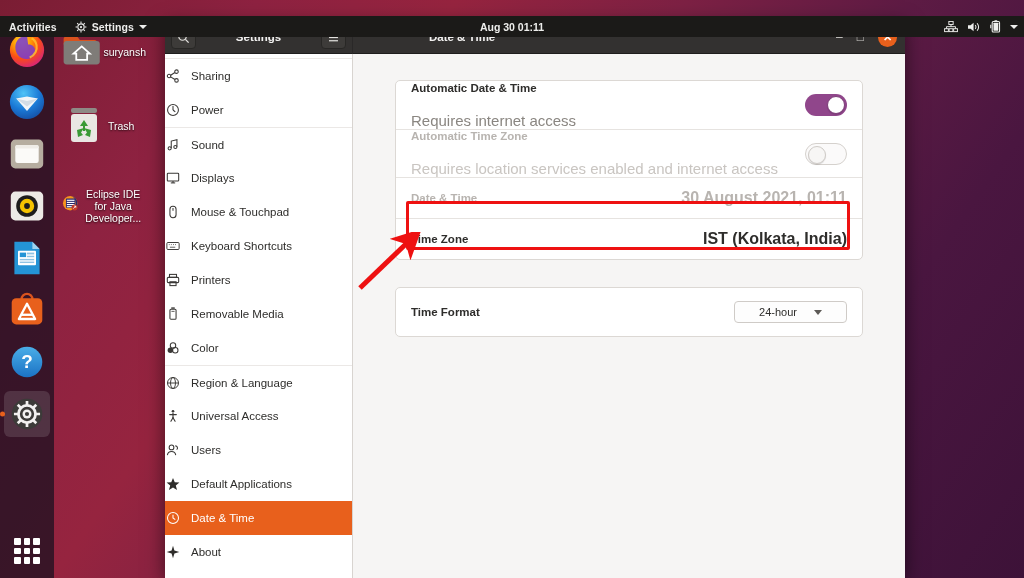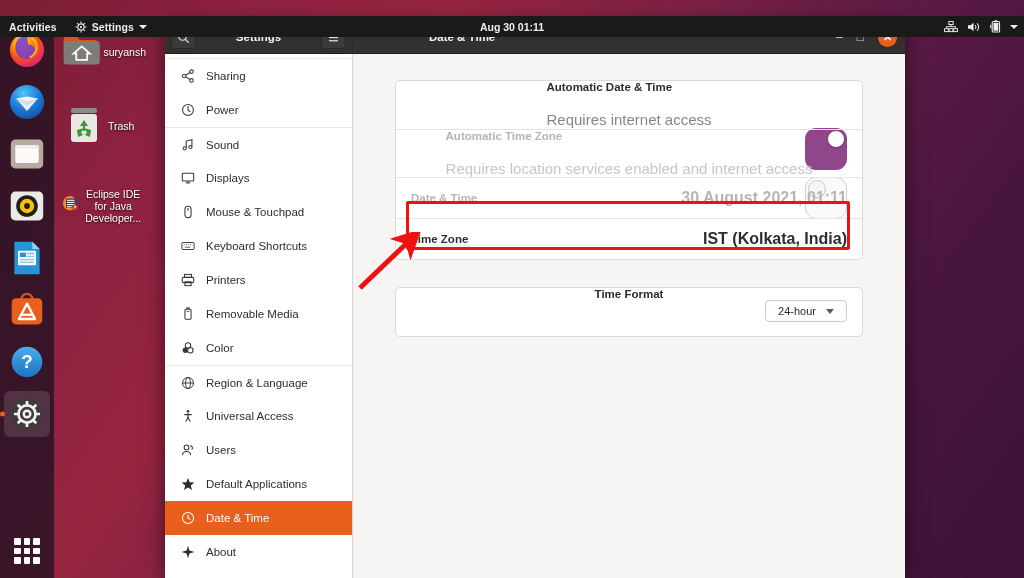--- a/index.html
+++ b/index.html
@@ -151,21 +151,21 @@
   #sidebar {
     width: 188px; flex: 0 0 188px;
     background: #ffffff;
     border-right: 1px solid #d8d4d0;
     overflow: hidden;
     position: relative;
   }
   .side-row {
     height: 34px;
     display: flex; align-items: center;
-    padding-left: 15px; gap: 11px;
+    gap: 11px;
     font-size: 11.5px; color: #2e2d2b;
   }
   .side-row.sel { background: #e8601c; color: #ffffff; }
   .side-row.sep { border-top: 1px solid #ebe8e6; }
   .side-row .si { width: 15px; height: 15px; flex: 0 0 15px; display:flex; align-items:center; justify-content:center; }
   .side-row .si svg { display: block; }
   .side-row.sel .si svg { stroke: #ffffff; fill: none; }
   .top-cut { height: 5px; border-bottom: 1px solid #ebe8e6; }
 
   
@@ -181,21 +181,21 @@
     border-radius: 5px;
     overflow: hidden;
   }
   .card + .card { margin-top: 27px; }
   .row {
     height: 41px;
     display: flex; align-items: center;
     padding: 0 15px;
     position: relative;
   }
-  .row.tall { height: 48px; flex-direction: column; }
+  .row.tall { height: 48px; }
   .row + .row { border-top: 1px solid #e6e3e0; }
   .row .lbl { font-size: 11.5px; color: #2e2d2b; font-weight: bold; }
   .row .sub { font-size: 15px; color: #8a8681; margin-top: 18px; }
   .row .lwrap { display: flex; flex-direction: column; justify-content: center; }
   .row .val {
     margin-left: auto;
     font-size: 16px; color: #2e2d2b; font-weight: bold;
   }
   .row.dim .lbl { color: #b8b4b0; font-weight: bold; }
   .row.dim .sub { color: #c9c5c1; }
@@ -212,23 +212,23 @@
     position: absolute; top: 2px;
     width: 18px; height: 18px; border-radius: 50%;
     background: #ffffff; border: 1px solid #cfcbc7;
     box-shadow: 0 1px 1px rgba(0,0,0,.12);
   }
   .toggle.on .knob { right: 2px; border-color: #7c3c78; }
   .toggle.off .knob { left: 2px; background: #f7f6f5; }
 
   .combo {
     margin-left: auto;
-    display: flex; align-items: center; gap: 10px;
+    display: flex; align-items: center; gap: 17px;
     background: #fdfdfd; border: 1px solid #cfcbc7;
-    border-radius: 4px; padding: 4px 12px;
+    border-radius: 4px; padding: 4px 24px;
     font-size: 11px; color: #2e2d2b;
   }
   .combo .ar {
     width: 0; height: 0;
     border-left: 4px solid transparent;
     border-right: 4px solid transparent;
     border-top: 5px solid #5d5a56;
   }
 
   

